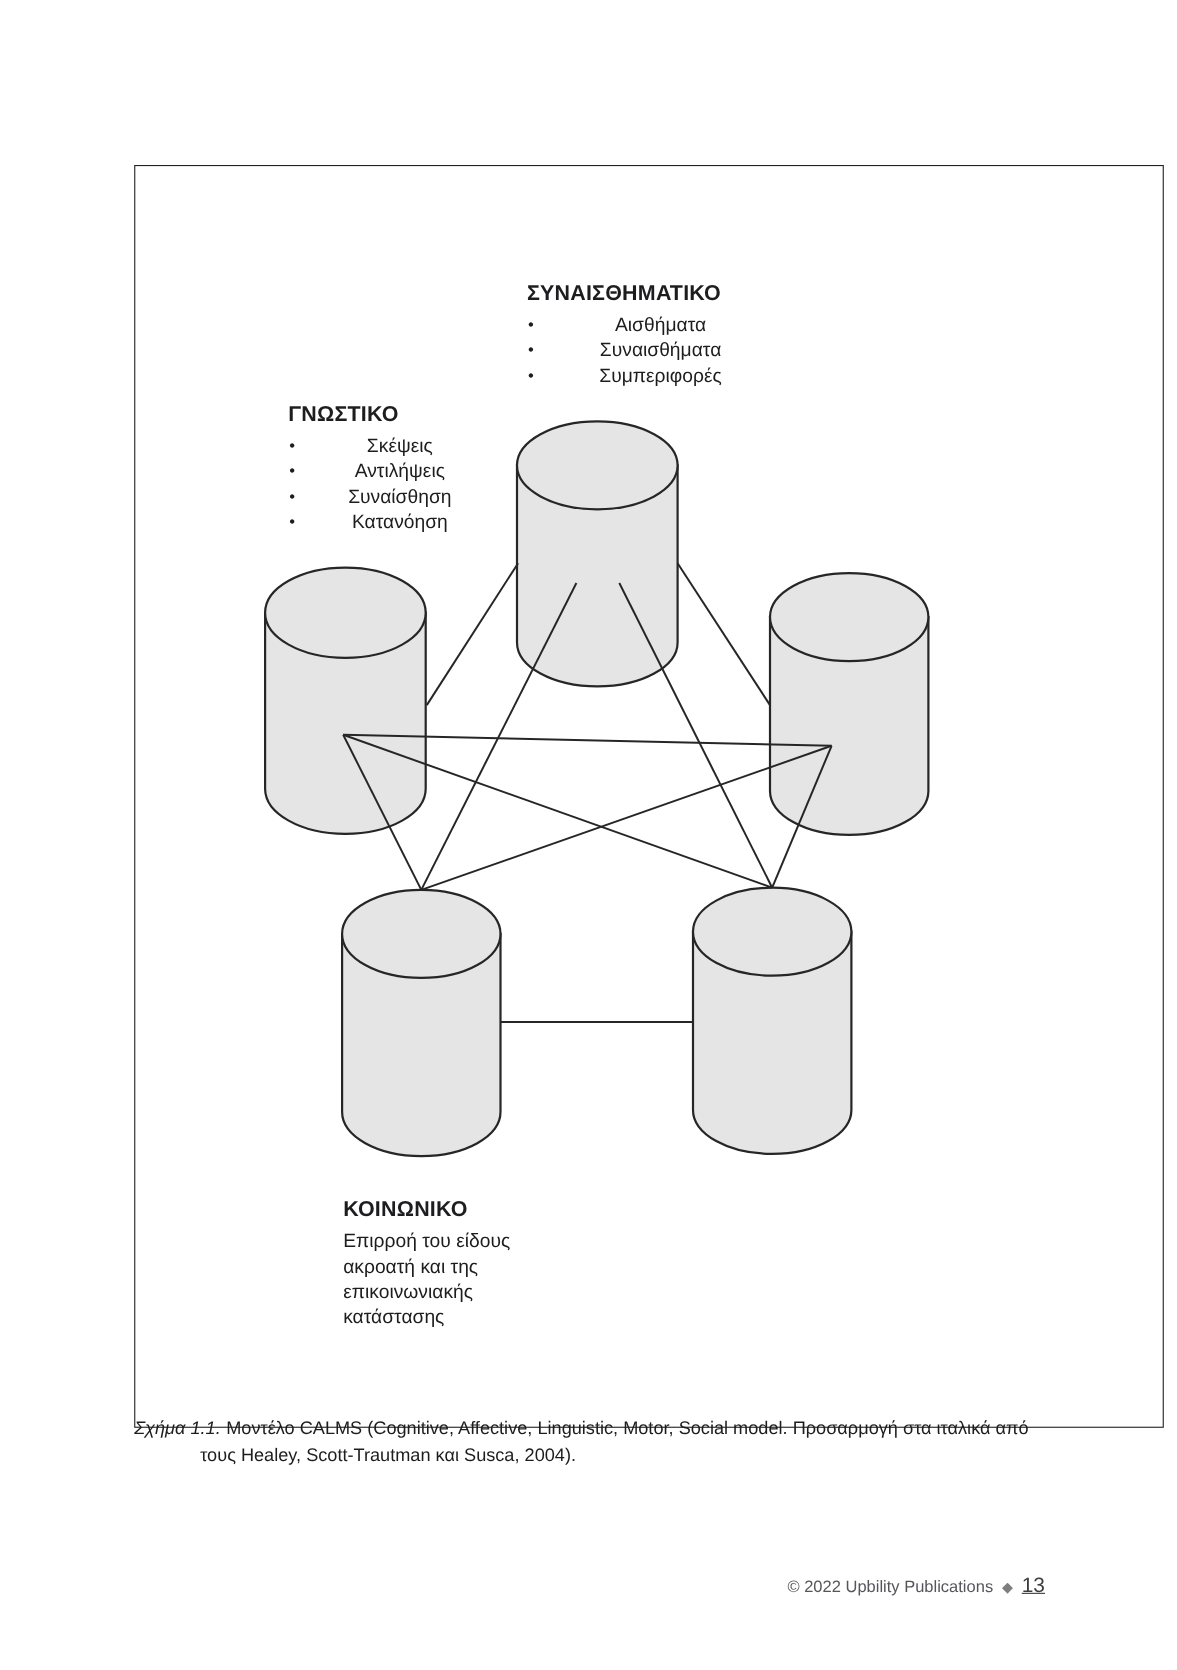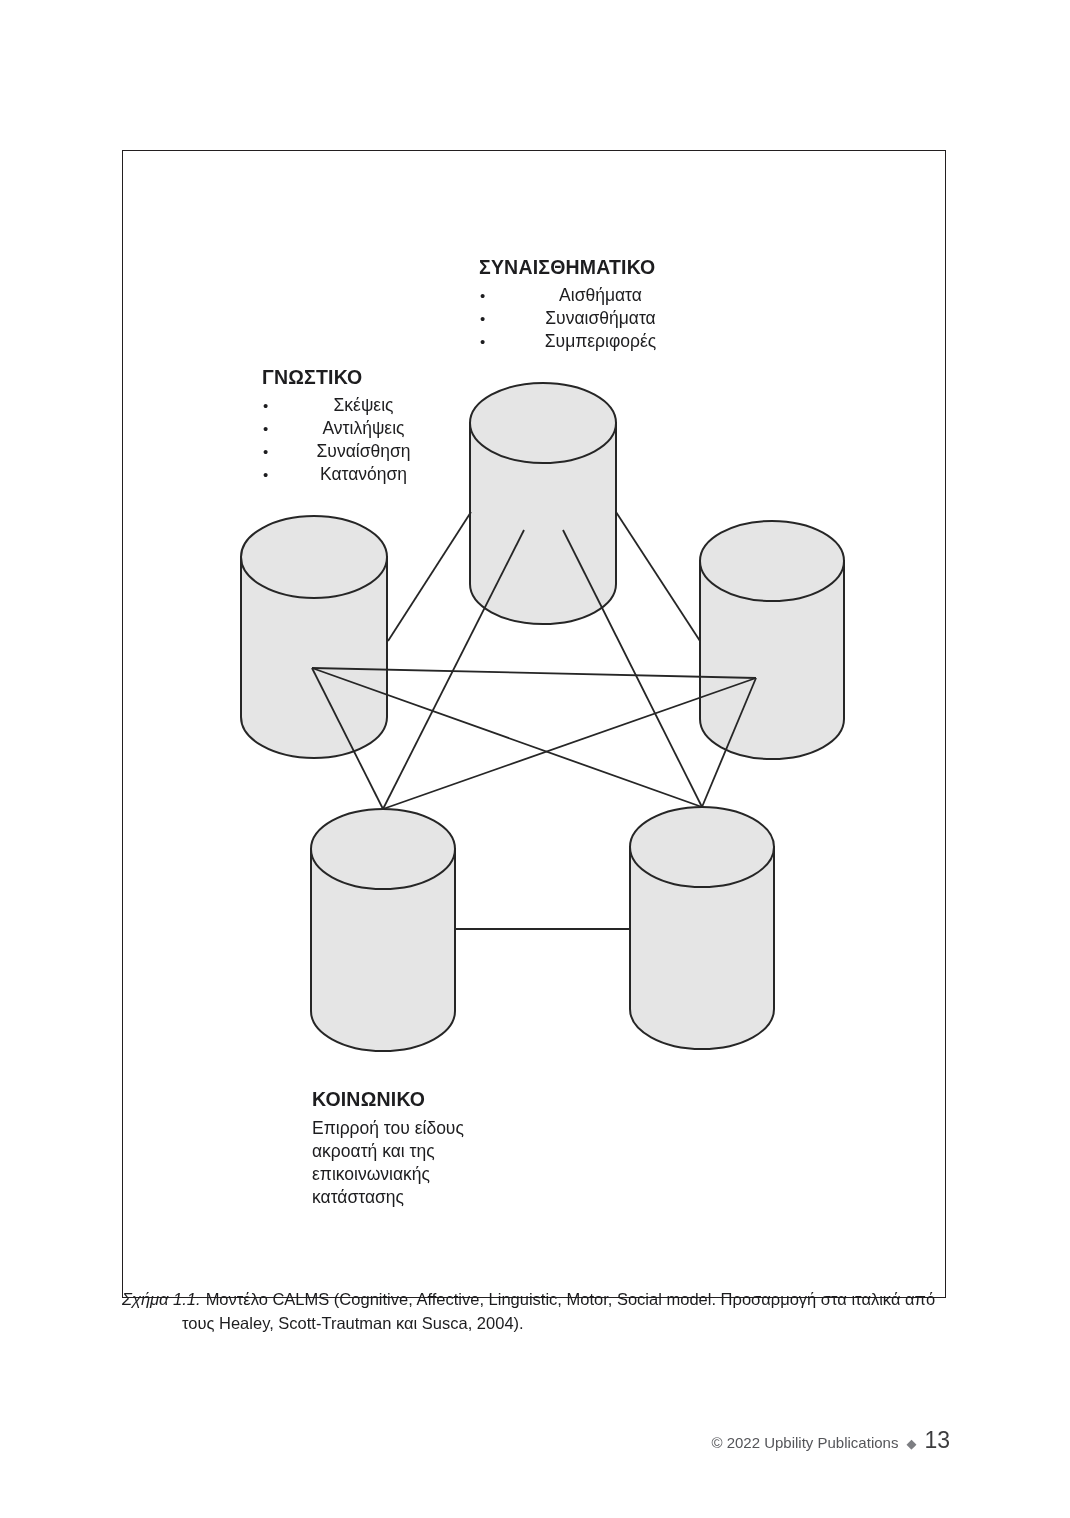--- a/index.html
+++ b/index.html
@@ -16,21 +16,21 @@
   .page{
     position:relative;
     width:1070px;height:1518px;
     background:var(--page_bg);
     font-family:"Liberation Sans","DejaVu Sans",sans-serif;
     color:var(--text);
     overflow:hidden;
   }
   .figure-frame{
     position:absolute;left:122px;top:150px;
-    width:824px;height:1148px;
+    width:936px;height:1148px;
     border:1.5px solid var(--frame);
     background:#fff;
   }
   .diagram{position:absolute;left:0;top:0;width:824px;height:1148px;}
   .cyl-body,.cyl-top{fill:var(--cyl_fill);stroke:var(--ink);stroke-width:2;}
   .edge{stroke:var(--ink);stroke-width:1.8;fill:none;}
   .node{position:absolute;}
   .node-title{
     font-size:19.5px;font-weight:bold;line-height:24px;
     letter-spacing:0.2px;color:var(--text);
@@ -58,21 +58,21 @@
     font-size:16.5px;line-height:23.5px;color:var(--text);
     padding-left:60px;text-indent:-60px;
   }
   .caption-label{font-style:italic;margin-right:5px;}
   .footer{
     position:absolute;top:1390px;right:120px;
     display:flex;align-items:baseline;gap:8px;
   }
   .copyright{font-size:15px;color:var(--footer_text);margin-top:44px;}
   .diamond{font-size:13px;color:var(--footer_diamond);}
-  .page-number{font-size:23px;color:#3c3c3e;}
+  .page-number{font-size:19px;color:#3c3c3e;text-decoration:underline;}
 </style>
 </head>
 <body>
 
 <div class="page">
 
   <div class="figure-frame">
 
     <svg class="diagram" viewBox="0 0 824 1148" xmlns="http://www.w3.org/2000/svg">
 

